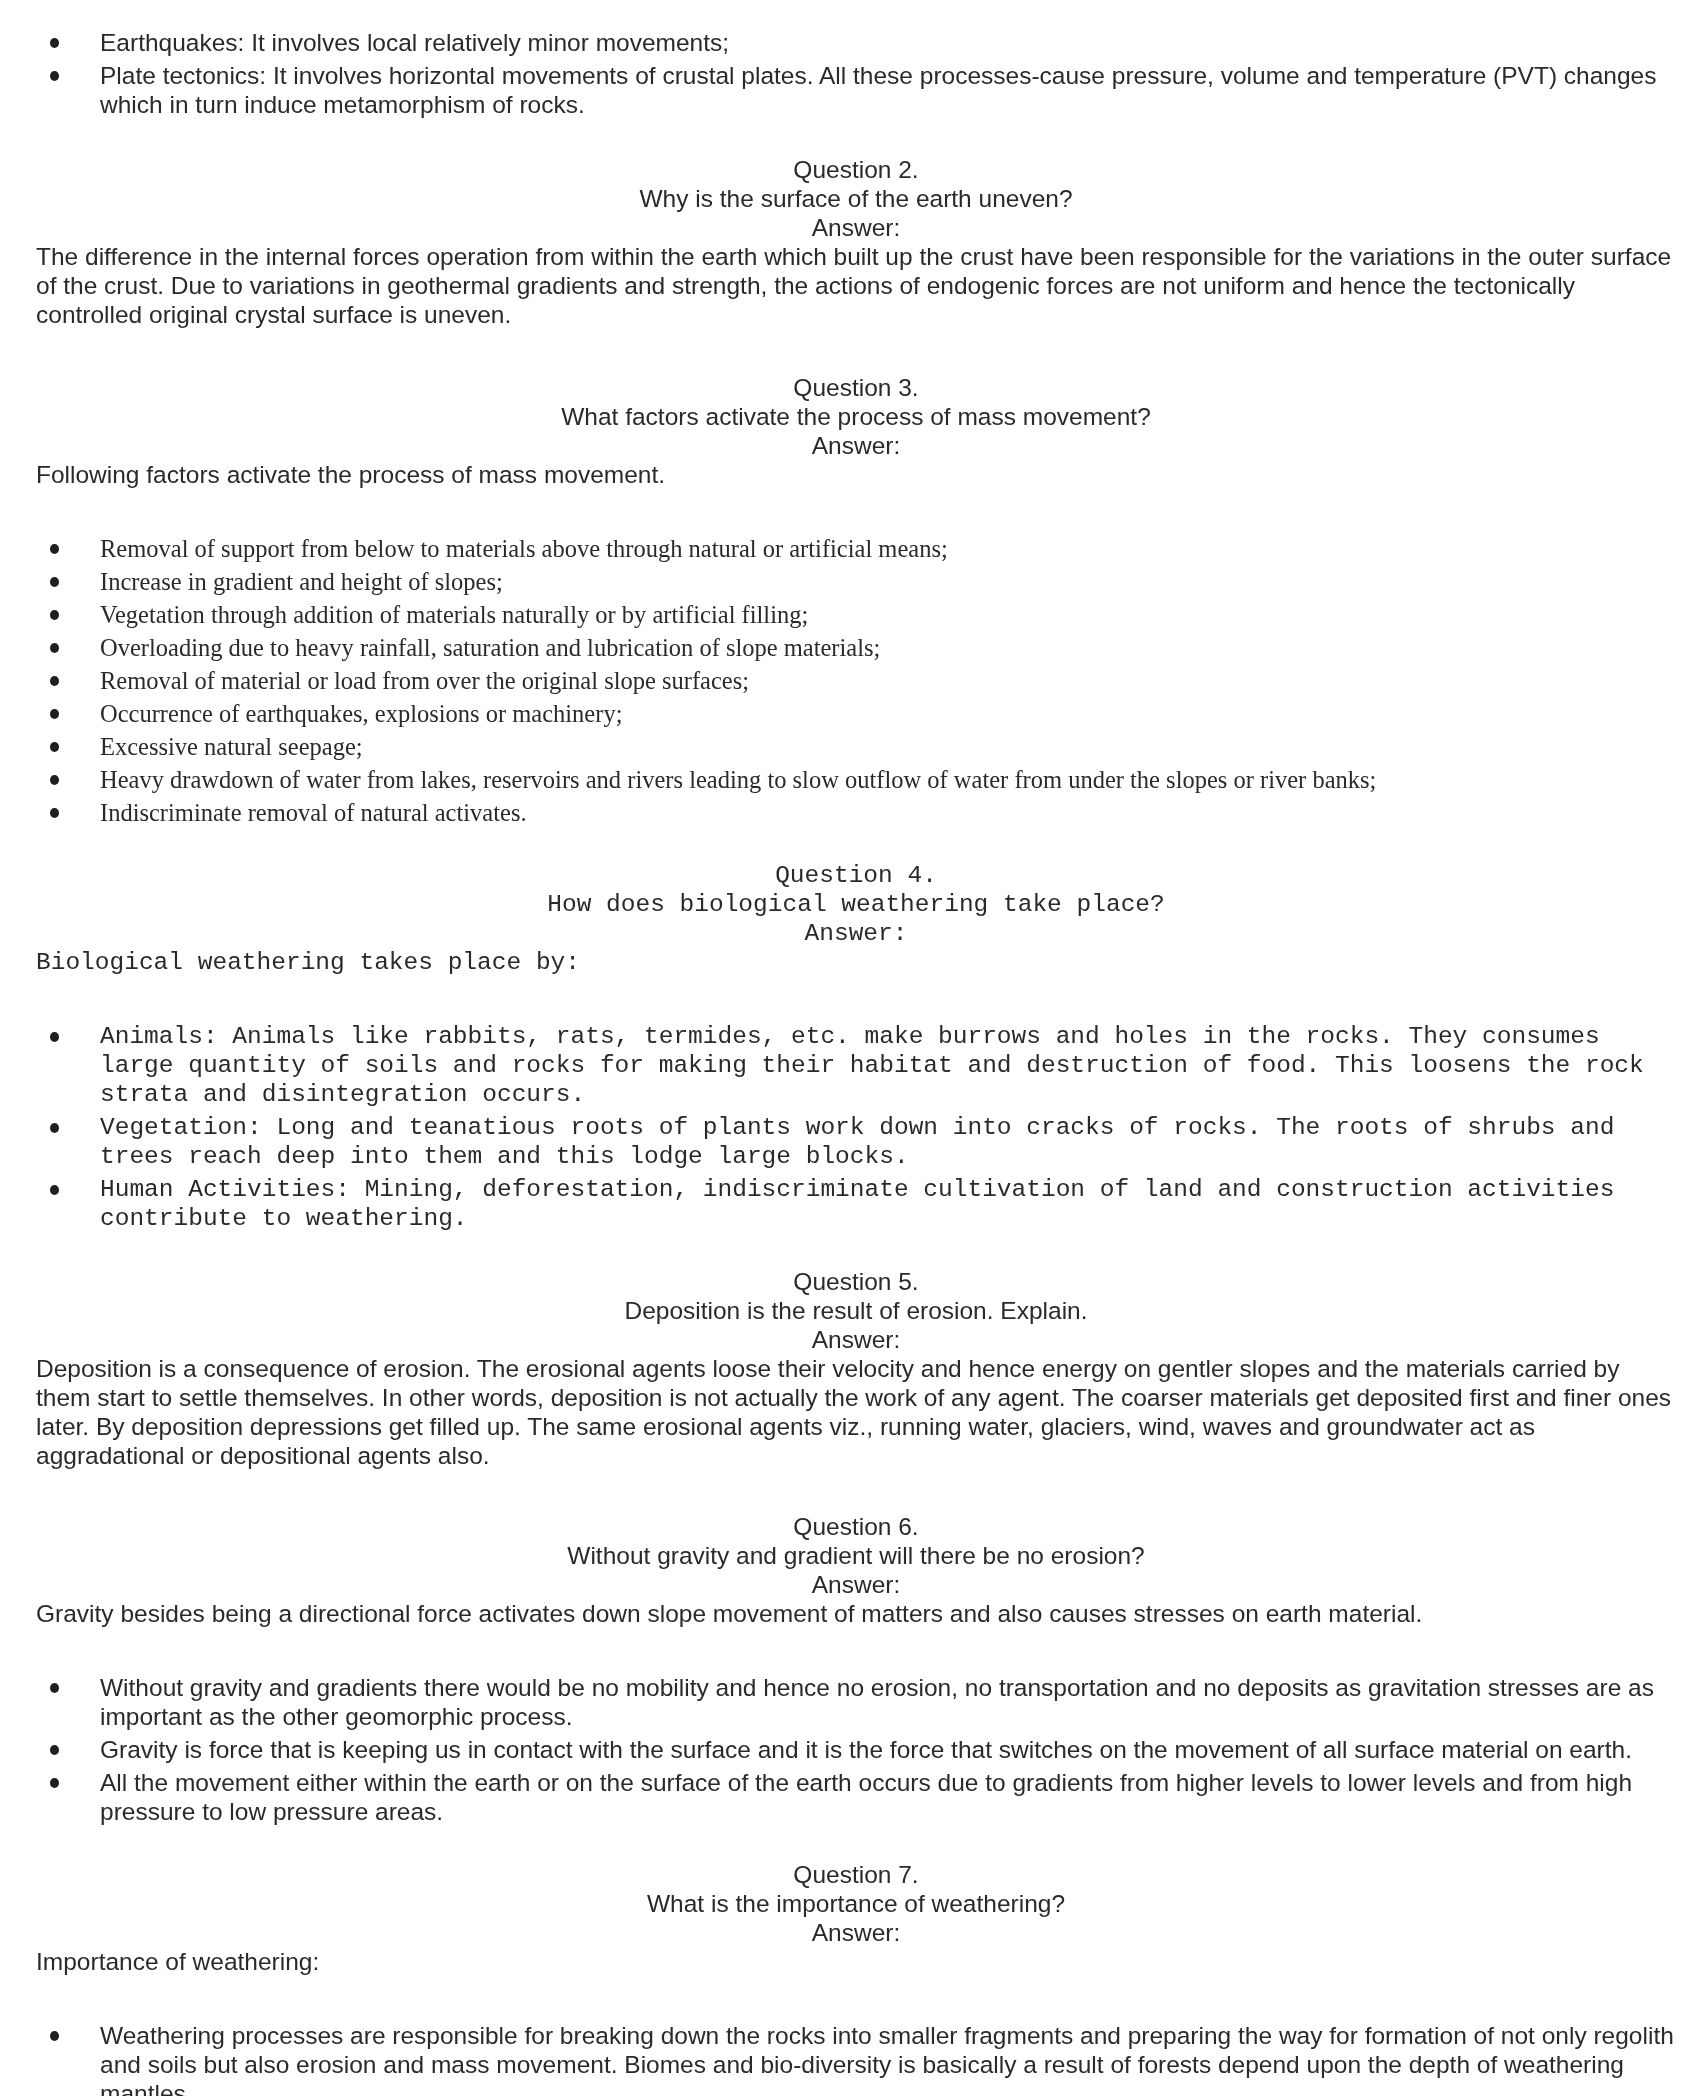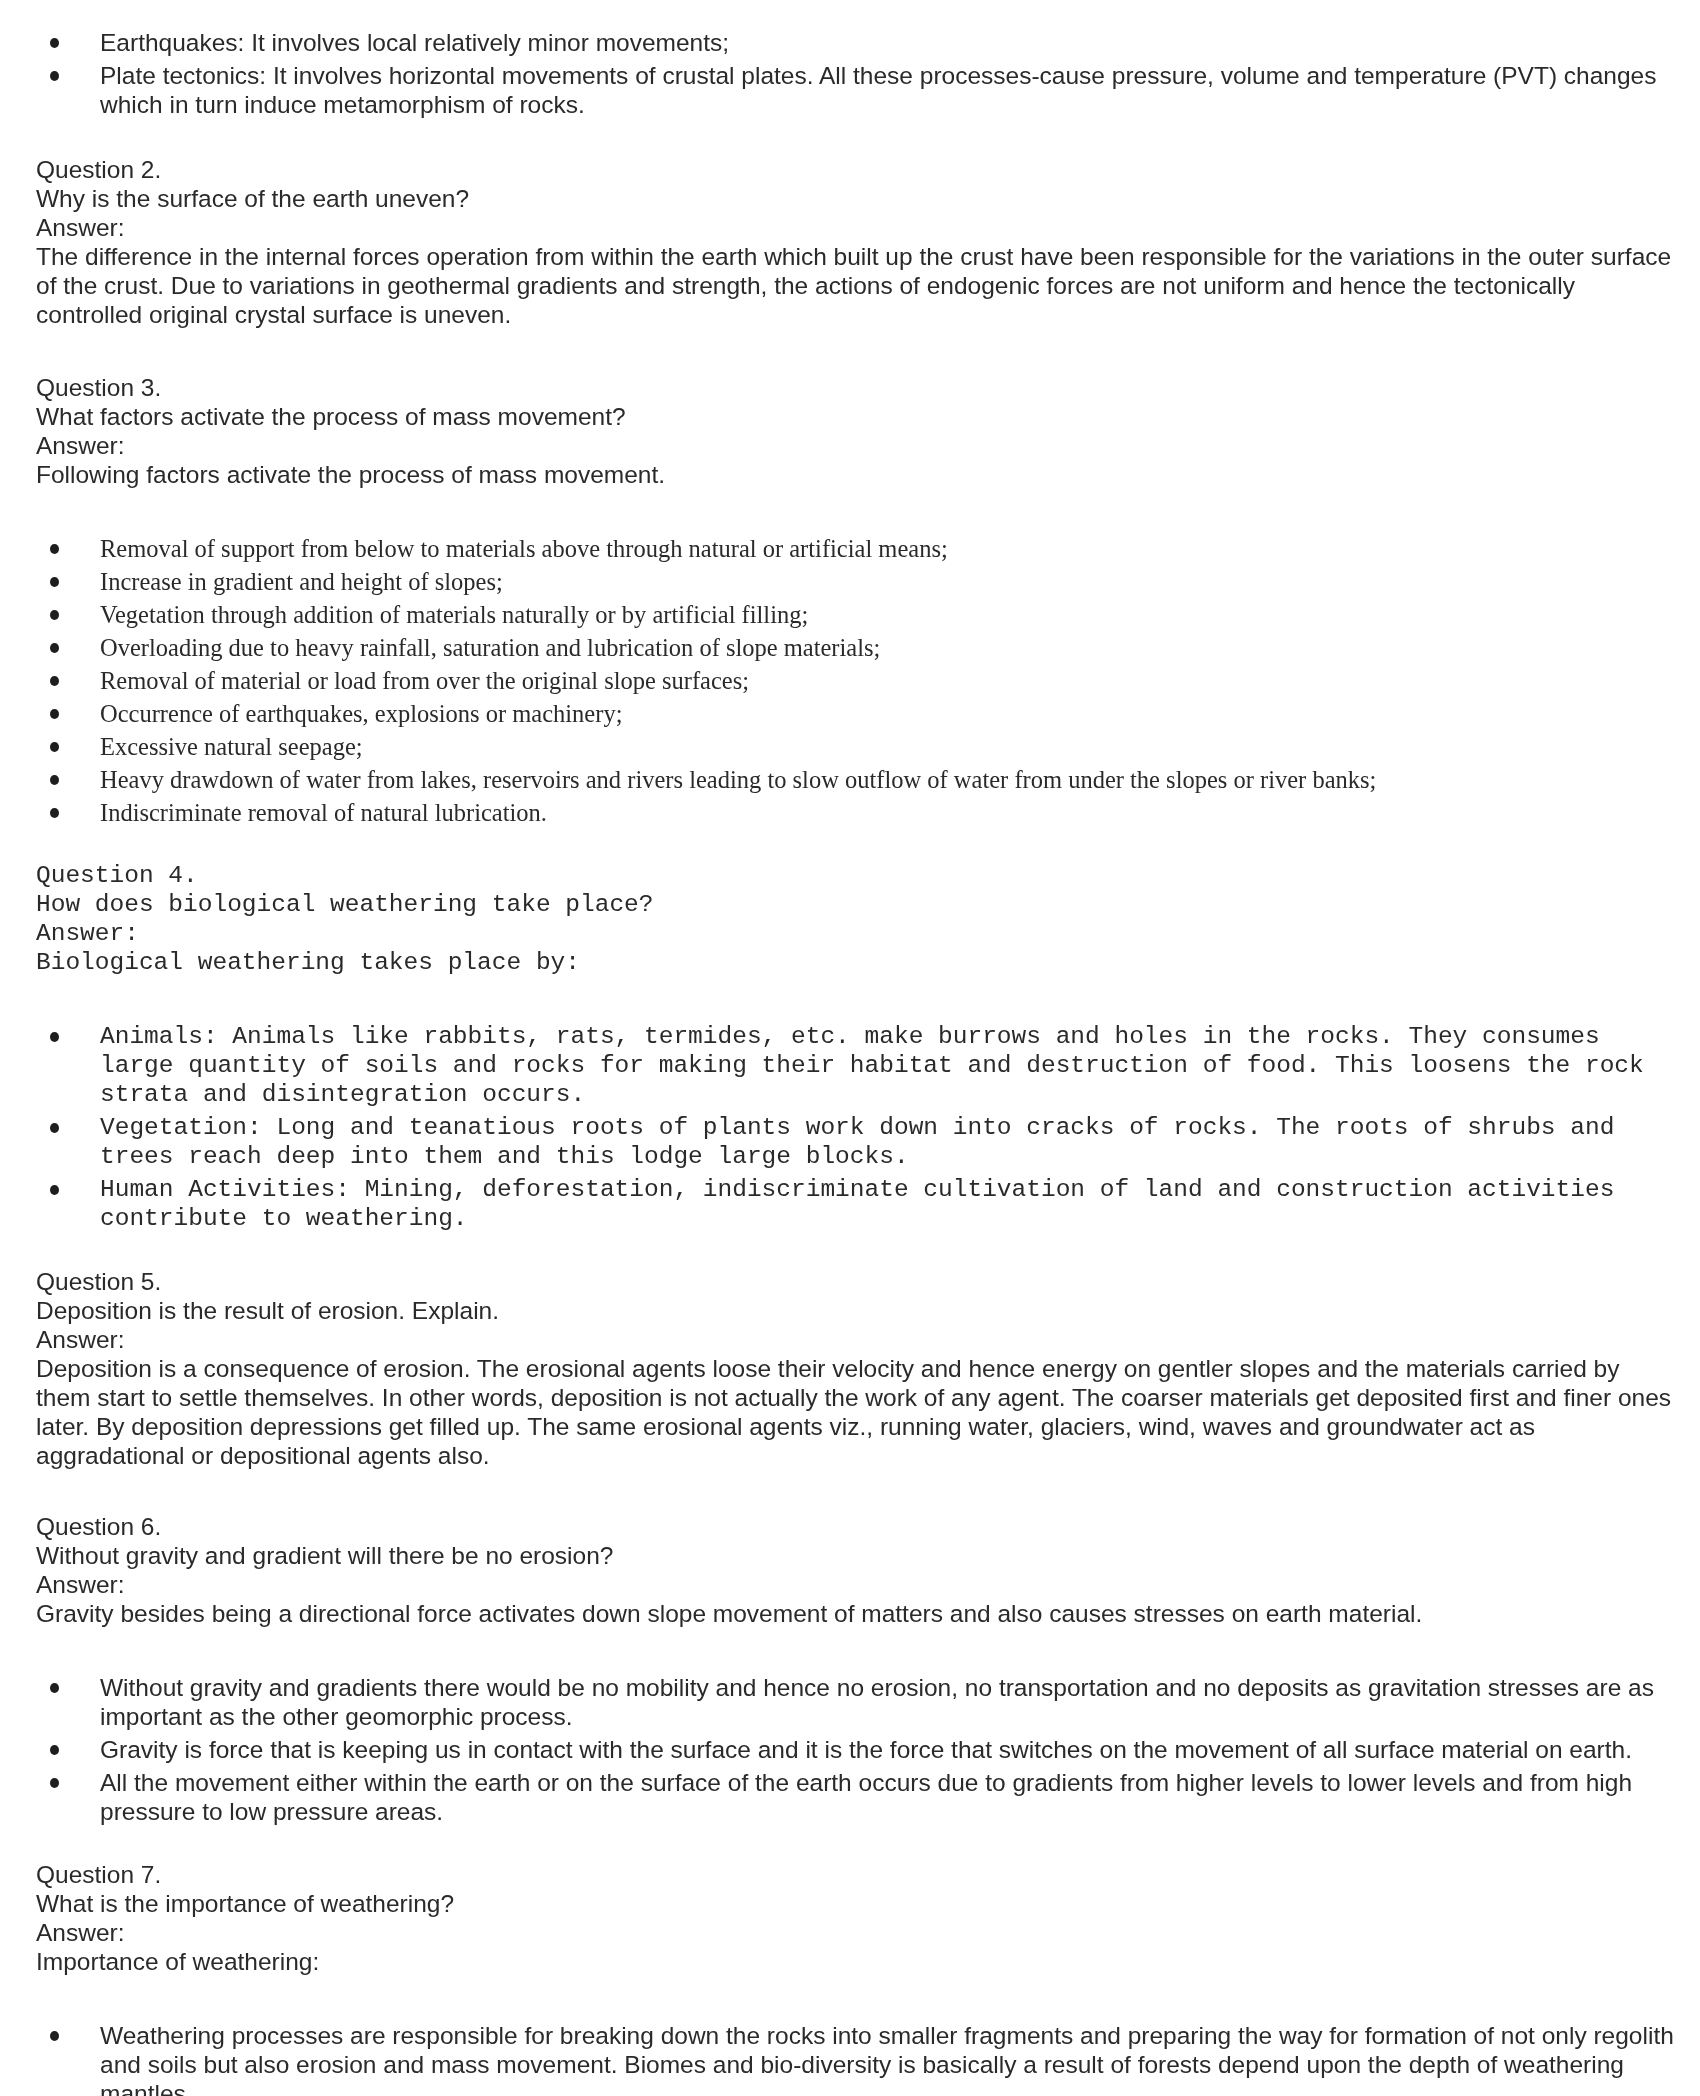--- a/index.html
+++ b/index.html
@@ -16,21 +16,21 @@
       font-size: 24.5px;
       line-height: 29px;
       color: #2a2a2a;
     }
     .page {
       position: absolute;
       left: 36px;
       top: 24px;
       width: 1640px;
     }
-    .line { display: block; white-space: normal; }
+    .line { display: block; white-space: normal; text-align: center; }
     ul.bullets {
       list-style: none;
       margin: 0;
       padding: 0;
     }
     ul.bullets li {
       position: relative;
       padding-left: 64px;
       margin-bottom: 4px;
     }
@@ -70,21 +70,21 @@
     <p class="para">Following factors activate the process of mass movement.</p>
     <ul class="bullets" style="margin-top:45px;font-family:Liberation Serif, serif;">
       <li><span class="bullet-dot"></span><span>Removal of support from below to materials above through natural or artificial means;</span></li>
       <li><span class="bullet-dot"></span><span>Increase in gradient and height of slopes;</span></li>
       <li><span class="bullet-dot"></span><span>Vegetation through addition of materials naturally or by artificial filling;</span></li>
       <li><span class="bullet-dot"></span><span>Overloading due to heavy rainfall, saturation and lubrication of slope materials;</span></li>
       <li><span class="bullet-dot"></span><span>Removal of material or load from over the original slope surfaces;</span></li>
       <li><span class="bullet-dot"></span><span>Occurrence of earthquakes, explosions or machinery;</span></li>
       <li><span class="bullet-dot"></span><span>Excessive natural seepage;</span></li>
       <li><span class="bullet-dot"></span><span>Heavy drawdown of water from lakes, reservoirs and rivers leading to slow outflow of water from under the slopes or river banks;</span></li>
-      <li><span class="bullet-dot"></span><span>Indiscriminate removal of natural lubrication.</span></li>
+      <li><span class="bullet-dot"></span><span>Indiscriminate removal of natural activates.</span></li>
     </ul>
   </div>
 
   <div class="q-block" style="margin-top:34px;font-family:Liberation Mono, monospace;">
     <span class="line">Question 4.</span>
     <span class="line">How does biological weathering take place?</span>
     <span class="line">Answer:</span>
     <p class="para">Biological weathering takes place by:</p>
     <ul class="bullets" style="margin-top:45px;">
       <li><span class="bullet-dot"></span><span>Animals: Animals like rabbits, rats, termides, etc. make burrows and holes in the rocks. They consumes large quantity of soils and rocks for making their habitat and destruction of food. This loosens the rock strata and disintegration occurs.</span></li>

